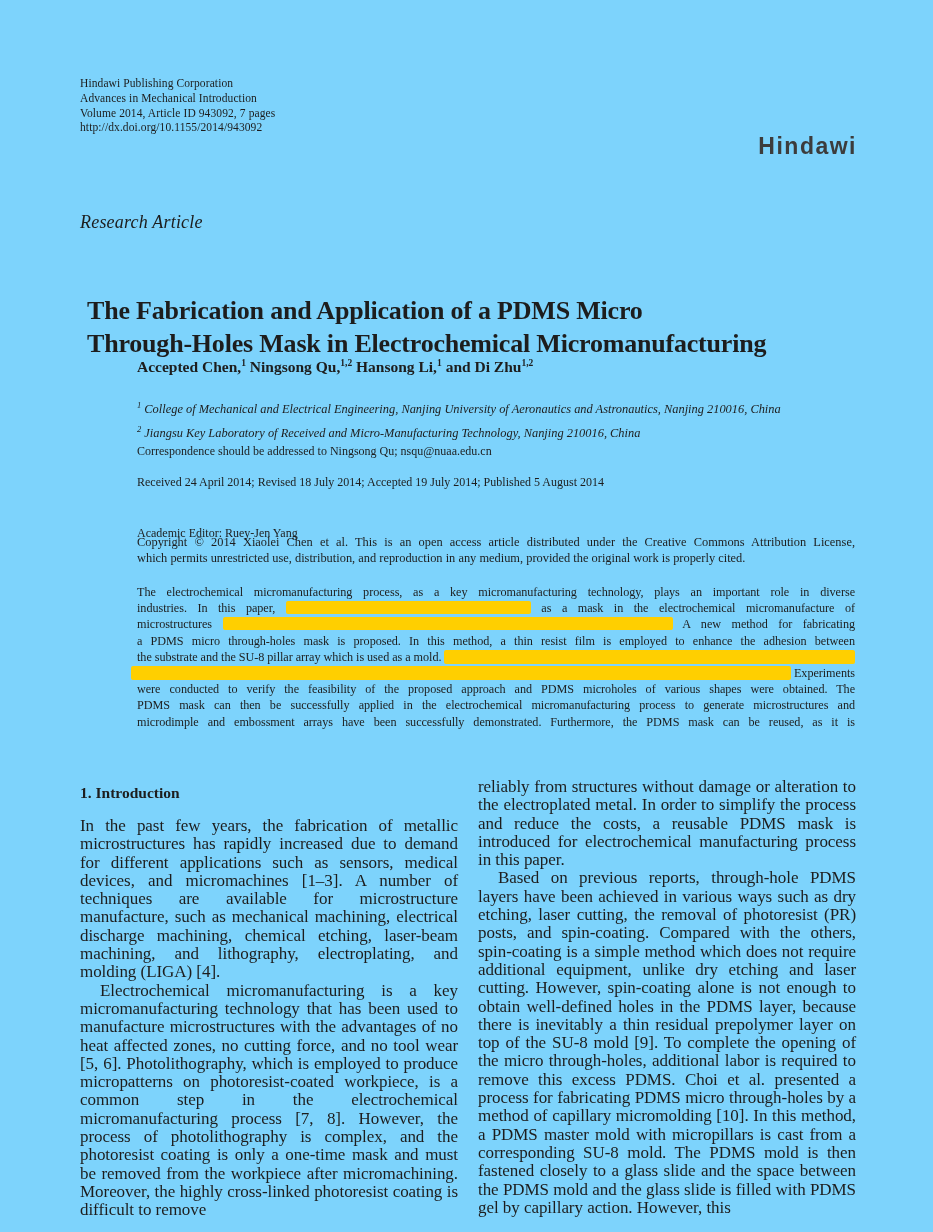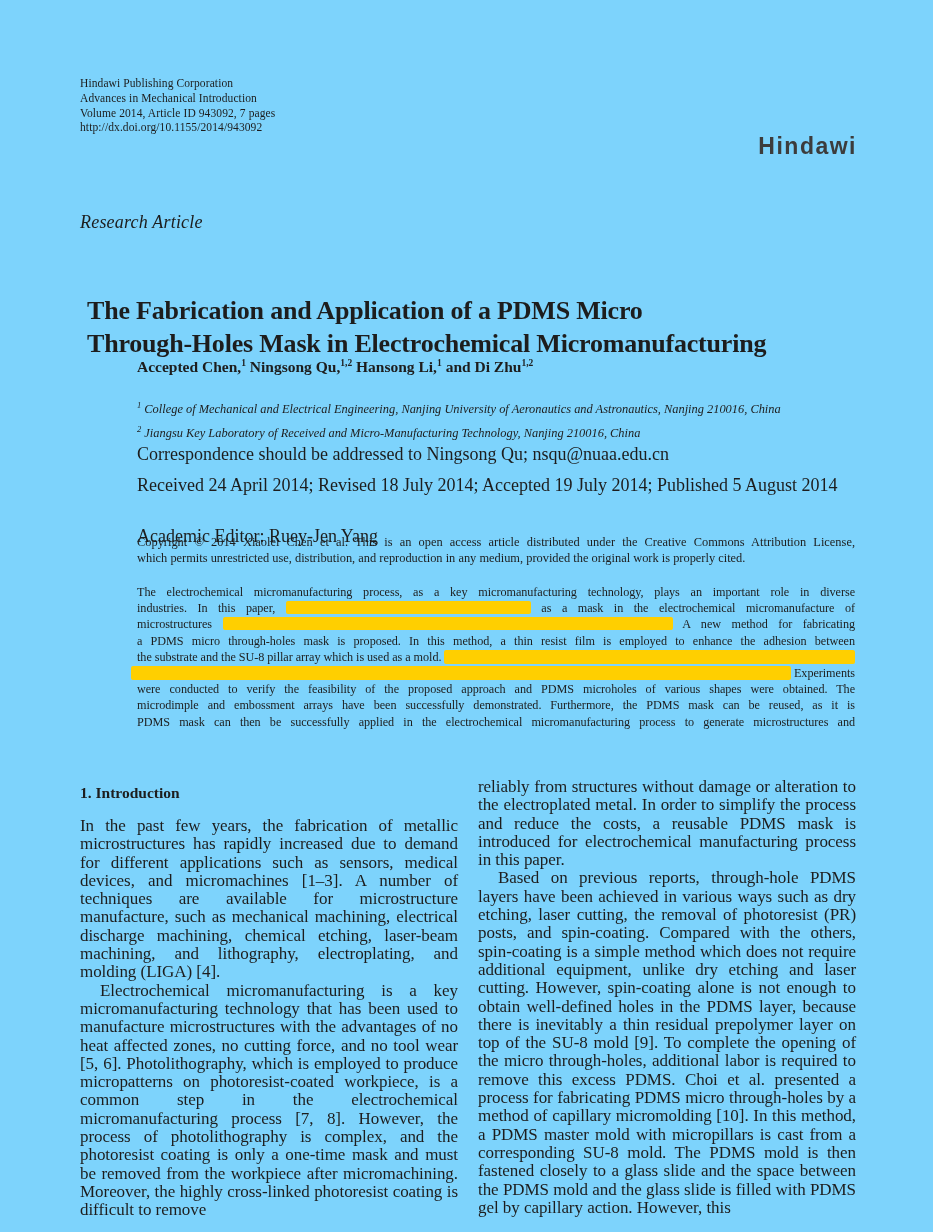--- a/index.html
+++ b/index.html
@@ -34,21 +34,21 @@
   .authors{
     position:absolute;left:137px;top:358px;
     font-size:15.5px;font-weight:bold;
   }
   .authors sup{font-size:9.5px;}
   .affiliations{
     position:absolute;left:137px;top:396px;
     font-size:12.4px;font-style:italic;line-height:19.5px;
   }
   .affiliations sup{font-size:8.5px;}
-  .meta-line{position:absolute;left:137px;font-size:18px;}
+  .meta-line{position:absolute;left:137px;font-size:12px;}
   .correspondence{top:444px;}
   .history{top:475px;}
   .editor{top:526px;}
   .copyright{
     position:absolute;left:137px;top:535px;width:718px;
     font-size:12.4px;line-height:15.9px;
   }
   .copyright .jline{text-align:justify;text-align-last:justify;}
   
   .abstract{
@@ -128,22 +128,22 @@
       <div class="abs-line"><span>a PDMS micro through-holes mask is proposed. In this method, a thin resist film is employed to enhance the adhesion between</span></div>
       <div class="abs-line flex">
         <span>the substrate and the SU-8 pillar array which is used as a mold.</span>
         <span class="hl fill"></span>
       </div>
       <div class="abs-line flex">
         <span class="hl fill bleed-left"></span>
         <span>Experiments</span>
       </div>
       <div class="abs-line"><span>were conducted to verify the feasibility of the proposed approach and PDMS microholes of various shapes were obtained. The</span></div>
+      <div class="abs-line"><span>PDMS mask can then be successfully applied in the electrochemical micromanufacturing process to generate microstructures and</span></div>
       <div class="abs-line"><span>microdimple and embossment arrays have been successfully demonstrated. Furthermore, the PDMS mask can be reused, as it is</span></div>
-      <div class="abs-line"><span>PDMS mask can then be successfully applied in the electrochemical micromanufacturing process to generate microstructures and</span></div>
     </div>
 
   <div class="section-heading">1. Introduction</div>
 
   <div class="col col-left">
       <p class="body-par">In the past few years, the fabrication of metallic microstructures has rapidly increased due to demand for different applications such as sensors, medical devices, and micromachines [1–3]. A number of techniques are available for microstructure manufacture, such as mechanical machining, electrical discharge machining, chemical etching, laser-beam machining, and lithography, electroplating, and molding (LIGA) [4].</p>
       <p class="body-par indent">Electrochemical micromanufacturing is a key micromanufacturing technology that has been used to manufacture microstructures with the advantages of no heat affected zones, no cutting force, and no tool wear [5, 6]. Photolithography, which is employed to produce micropatterns on photoresist-coated workpiece, is a common step in the electrochemical micromanufacturing process [7, 8]. However, the process of photolithography is complex, and the photoresist coating is only a one-time mask and must be removed from the workpiece after micromachining. Moreover, the highly cross-linked photoresist coating is difficult to remove</p>
     </div>
   <div class="col col-right">
       <p class="body-par">reliably from structures without damage or alteration to the electroplated metal. In order to simplify the process and reduce the costs, a reusable PDMS mask is introduced for electrochemical manufacturing process in this paper.</p>

